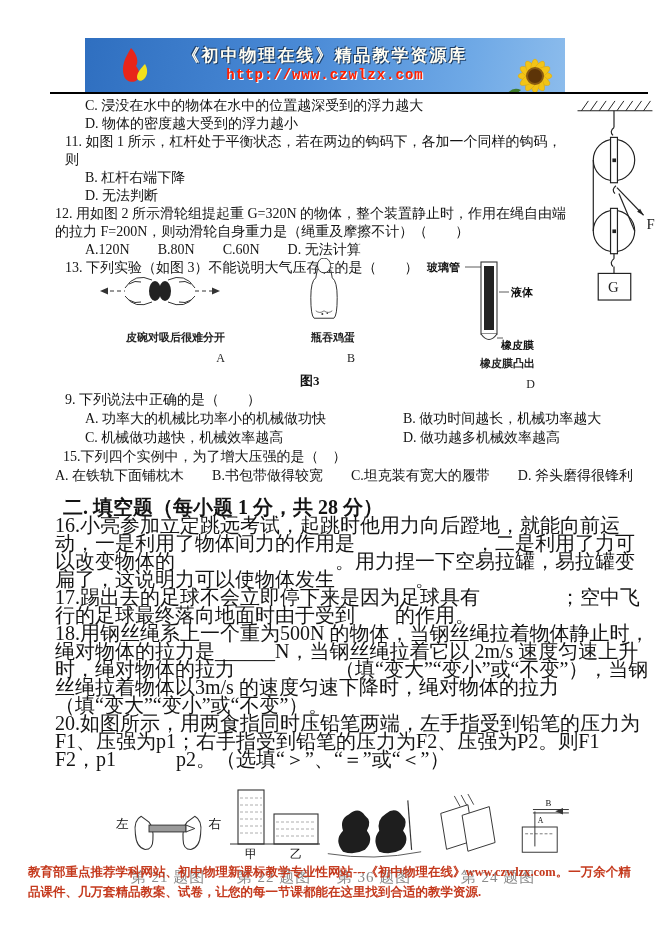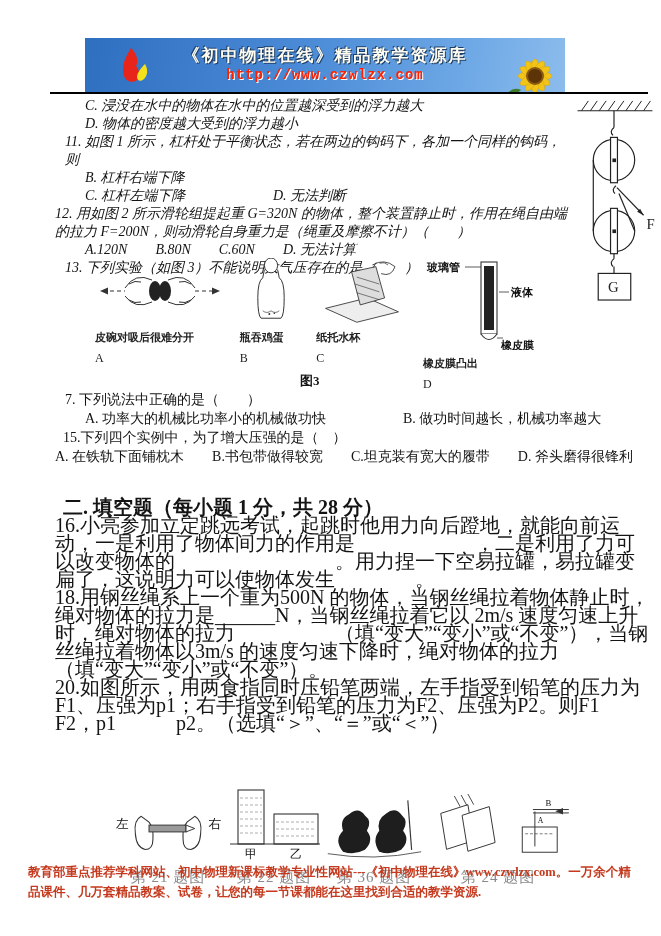--- a/index.html
+++ b/index.html
@@ -17,35 +17,35 @@
   .banner-url{position:absolute;left:0;right:0;top:29px;text-align:center;
           font-family:"Liberation Mono","DejaVu Sans Mono",monospace;
           font-size:14px;font-weight:bold;color:#ff2000;letter-spacing:1px;
           text-shadow:1px 1px 0 #ffffff;}
   .logo{position:absolute;left:30px;top:8px;width:46px;height:40px;}
   .sunflower{position:absolute;right:8px;top:18px;width:52px;height:40px;}
 
   .rule{left:50px;top:92px;width:598px;height:2px;background:#000;}
 
   
-  .b1{left:55px;top:97px;width:516px;font-size:14px;line-height:18px;font-style:italic;}
+  .b1{left:55px;top:97px;width:516px;font-size:14px;line-height:18px;}
   .b2{left:55px;top:390px;width:600px;font-size:14px;line-height:19px;}
   .sec2{left:55px;top:498px;width:598px;font-size:20px;line-height:18px;}
   .ind30{padding-left:30px;}
   .ind10{padding-left:10px;}
   .ind8{padding-left:8px;}
   .optrow{display:flex;}
   .optrow .c1{width:188px;}
   .optrow14 .c1{width:318px;}
   .sec2 p{margin:0 0 0 0;}
   .b1 p,.b2 p{margin:0;}
 
   
   .fig3row{left:95px;top:258px;width:440px;display:flex;justify-content:space-between;}
-  .fig3cell{text-align:left;}
+  .fig3cell{text-align:right;}
   .fig3cap{font-size:11px;font-weight:bold;color:#222;margin-top:2px;}
   .fig3letter{font-size:12px;color:#222;margin-top:6px;}
   .fig3label{left:300px;top:372px;font-size:13px;font-weight:bold;}
 
   
   .fig2{left:567px;top:95px;width:93px;height:207px;}
 
   
   .figrow{left:112px;top:786px;width:455px;display:flex;justify-content:space-between;align-items:flex-end;}
   .figcell{text-align:center;}
@@ -123,21 +123,20 @@
   </svg>
 
   <div class="abs b1">
     <p class="ind30">C. 浸没在水中的物体在水中的位置越深受到的浮力越大</p>
     <p class="ind30">D. 物体的密度越大受到的浮力越小</p>
     <p class="ind10">11. 如图 1 所示，杠杆处于平衡状态，若在两边的钩码下，各加一个同样的钩码，则</p>
     <div class="optrow ind30">
       <span>B. 杠杆右端下降</span>
     </div>
     <div class="optrow ind30">
-      <span class="c1">C. 杠杆左端下降</span>
       <span>D. 无法判断</span>
     </div>
     <p>12. 用如图 2 所示滑轮组提起重 G=320N 的物体，整个装置静止时，作用在绳自由端的拉力 F=200N，则动滑轮自身重力是（绳重及摩擦不计）（　　）</p>
     <p class="ind30">A.120N　　B.80N　　C.60N　　D. 无法计算</p>
     <p class="ind10">13. 下列实验（如图 3）不能说明大气压存在的是（　　）</p>
   </div>
 
   <div class="abs fig3row">
 
     <div class="fig3cell">
@@ -168,33 +167,20 @@
           <path d="M22,14 L20,24 Q14,28 14,48 Q14,70 18,73 L42,73 Q46,70 46,48 Q46,28 40,24 L38,14"></path>
           <path d="M20,64 q5,4 10,0 q5,4 10,0" stroke-width="0.8"></path>
           <circle cx="28" cy="68" r="1.2" fill="#333" stroke="none"></circle>
           <circle cx="34" cy="67" r="1" fill="#333" stroke="none"></circle>
         </g>
       </svg>
       <div class="fig3cap">瓶吞鸡蛋</div>
       <div class="fig3letter">B</div>
     </div>
 
-    <div class="fig3cell">
-      <svg width="92" height="66" viewBox="0 0 92 76">
-        <g stroke="#333" stroke-width="1" fill="none">
-          <polygon points="4,58 52,46 88,62 40,74" fill="#eee"></polygon>
-          <polygon points="34,16 62,10 72,46 44,54" fill="#ddd"></polygon>
-          <path d="M40,22 l26,8 M38,30 l28,9 M40,40 l26,8" stroke-width="0.7"></path>
-          <path d="M58,8 Q72,0 84,10 Q80,22 68,18"></path>
-          <path d="M66,6 q6,-2 10,2" stroke-width="0.8"></path>
-        </g>
-      </svg>
-      <div class="fig3cap">纸托水杯</div>
-      <div class="fig3letter">C</div>
-    </div>
 
     <div class="fig3cell">
       <svg width="112" height="92" viewBox="0 0 112 92">
         <g stroke="#333" stroke-width="1.1" fill="none">
           <rect x="58" y="4" width="16" height="72"></rect>
           <rect x="61" y="8" width="10" height="64" fill="#222" stroke="none"></rect>
           <path d="M58,76 Q66,87 74,76" fill="#fff"></path>
           <line x1="42" y1="9" x2="58" y2="9" stroke-width="0.8"></line>
           <line x1="76" y1="34" x2="86" y2="34" stroke-width="0.8"></line>
           <line x1="74" y1="80" x2="80" y2="80" stroke-width="0.8"></line>
@@ -204,32 +190,37 @@
         <text x="78" y="91" font-size="11" font-weight="bold" fill="#111">橡皮膜</text>
       </svg>
       <div class="fig3cap">橡皮膜凸出</div>
       <div class="fig3letter">D</div>
     </div>
   </div>
 
   <div class="abs fig3label">图3</div>
 
   <div class="abs b2">
-    <p class="ind10">7. 下列说法中正确的是（　　）</p>
+    <p class="ind10">9. 下列说法中正确的是（　　）</p>
     <div class="optrow optrow14 ind30">
       <span class="c1">A. 功率大的机械比功率小的机械做功快</span>
       <span>B. 做功时间越长，机械功率越大</span>
     </div>
+    <div class="optrow optrow14 ind30">
+      <span class="c1">C. 机械做功越快，机械效率越高</span>
+      <span>D. 做功越多机械效率越高</span>
+    </div>
     <p class="ind8">15.下列四个实例中，为了增大压强的是（　）</p>
     <p>A. 在铁轨下面铺枕木　　B.书包带做得较宽　　C.坦克装有宽大的履带　　D. 斧头磨得很锋利</p>
   </div>
 
   <div class="abs sec2">
     <p class="ind8" style="font-weight:bold;">二. 填空题（每小题 1 分，共 28 分）</p>
     <p>16.小亮参加立定跳远考试，起跳时他用力向后蹬地，就能向前运动，一是利用了物体间力的作用是　　　　　　，二是利用了力可以改变物体的　　　　　　　　。用力捏一下空易拉罐，易拉罐变扁了，这说明力可以使物体发生　　　　。</p>
+    <p>17.踢出去的足球不会立即停下来是因为足球具有　　　　；空中飞行的足球最终落向地面时由于受到　　的作用。</p>
     <p>18.用钢丝绳系上一个重为500N 的物体，当钢丝绳拉着物体静止时，绳对物体的拉力是______N，当钢丝绳拉着它以 2m/s 速度匀速上升时，绳对物体的拉力　　　　　（填“变大”“变小”或“不变”），当钢丝绳拉着物体以3m/s 的速度匀速下降时，绳对物体的拉力　　　　　（填“变大”“变小”或“不变”）。</p>
     <p>20.如图所示，用两食指同时压铅笔两端，左手指受到铅笔的压力为F1、压强为p1；右手指受到铅笔的压力为F2、压强为P2。则F1　　　F2，p1　　　p2。（选填“＞”、“＝”或“＜”）</p>
   </div>
 
   <div class="abs figrow">
 
     <div class="figcell">
       <svg width="112" height="62" viewBox="0 0 115 62">
         <g stroke="#333" stroke-width="1.1" fill="#fff">
           <path d="M30,18 Q22,22 24,36 Q25,50 34,52 Q42,52 42,42 Q43,30 38,24 Z"></path>

